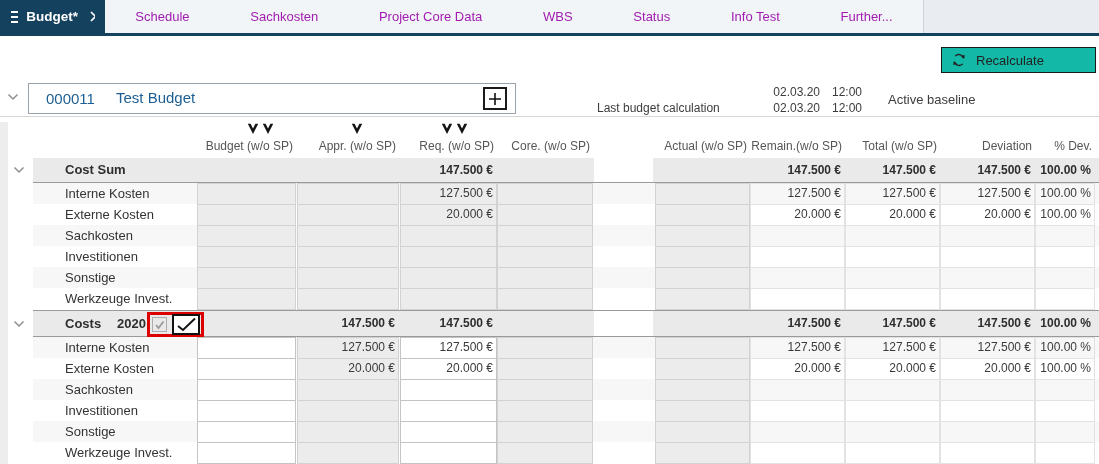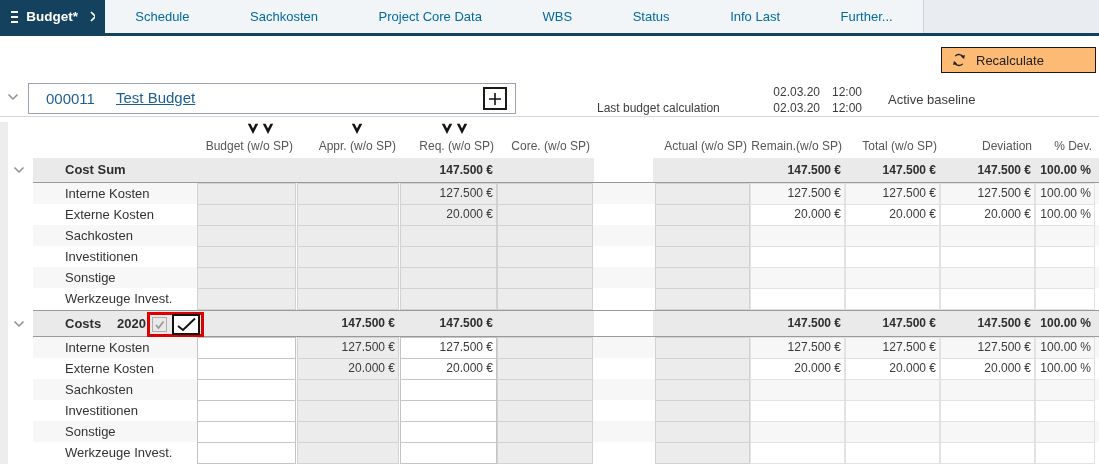--- a/index.html
+++ b/index.html
@@ -7,34 +7,34 @@
           font-family:"Liberation Sans", sans-serif;}
 
   
   .tabbar{position:absolute;top:0;left:0;width:1099px;height:33px;background:#f1f5f8;
           border-bottom:3px solid #14415e;}
   .tab-active{position:absolute;left:0;top:0;width:105px;height:33px;background:#14415e;
               display:flex;align-items:center;gap:8px;padding:0 10px;box-sizing:border-box;cursor:pointer;}
   .tab-active-label{color:#fff;font-size:13.5px;font-weight:600;}
   .tabs-rest{position:absolute;left:105px;top:0;width:818px;height:33px;display:flex;
              justify-content:space-around;align-items:center;}
-  .tab{font-size:13px;color:#0369a1;cursor:pointer;white-space:nowrap;}
+  .tab{font-size:13px;color:#a21caf;cursor:pointer;white-space:nowrap;}
   .tabbar-right{position:absolute;left:923px;top:0;width:176px;height:33px;background:#e9edf1;
                 border-left:1px solid #ccd2d8;box-sizing:border-box;}
 
   
-  .recalc{position:absolute;left:941px;top:47px;width:155px;height:26px;background:#fdba74;
+  .recalc{position:absolute;left:941px;top:47px;width:155px;height:26px;background:#14b8a6;
           border:1px solid #1a1a1a;display:flex;align-items:center;gap:9px;padding:12px 9px;
           box-sizing:border-box;font-family:inherit;font-size:13px;color:#222;cursor:pointer;}
 
   
   .projbox{position:absolute;left:28px;top:83px;width:488px;height:31px;border:1px solid #9aa3ab;
            box-sizing:border-box;background:#fff;}
   .proj-id{position:absolute;left:17px;top:6px;font-size:15px;color:#1d5f94;}
-  .proj-name{position:absolute;left:87px;top:5px;font-size:15px;color:#1d5f94;text-decoration:underline;}
+  .proj-name{position:absolute;left:87px;top:5px;font-size:15px;color:#1d5f94;}
   .plusbtn{position:absolute;right:8px;top:3px;width:24px;height:23px;background:#fff;
            border:2px solid #1a1a1a;display:flex;align-items:center;justify-content:center;
            box-sizing:border-box;cursor:pointer;padding:0;}
   .meta-label{position:absolute;font-size:12px;color:#3c3c3c;}
   .meta-val{position:absolute;font-size:12px;color:#3c3c3c;text-align:right;}
   .baseline{position:absolute;left:888px;top:92px;font-size:13px;color:#3c3c3c;}
   .hline{position:absolute;height:1px;background:#d7d7d7;}
 
   
   .colhead{position:absolute;top:139px;height:15px;font-size:12px;color:#565656;
@@ -73,21 +73,21 @@
 
 <div class="screen">
 
   <div class="tabbar">
     <div class="tabs-rest" id="tabs-rest">
         <div class="tab">Schedule</div>
         <div class="tab">Sachkosten</div>
         <div class="tab">Project Core Data</div>
         <div class="tab">WBS</div>
         <div class="tab">Status</div>
-        <div class="tab">Info Last</div>
+        <div class="tab">Info Test</div>
         <div class="tab">Further...</div>
       </div>
     <div class="tabbar-right"></div>
     <div class="tab-active">
       <svg width="18" height="14">
         <path d="M1 2 H17 M1 7 H17 M1 12 H17" stroke="#fff" stroke-width="2"></path>
         </svg>
       <span class="tab-active-label">Budget*</span>
       <svg width="11" height="11" style="margin-left:4px">
         <path d="M1 1 L10 10 M10 1 L1 10" stroke="#fff" stroke-width="1.7"></path>

